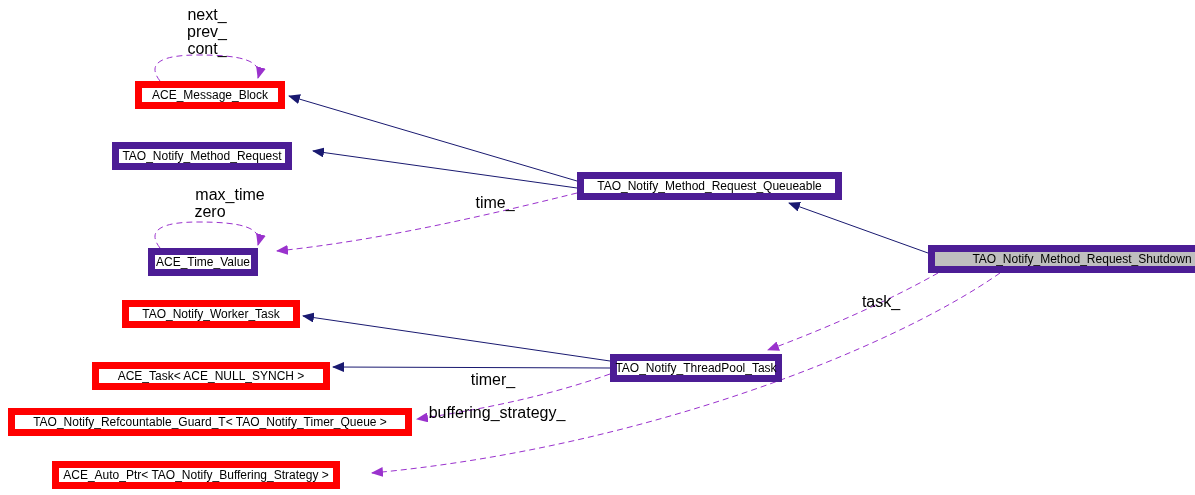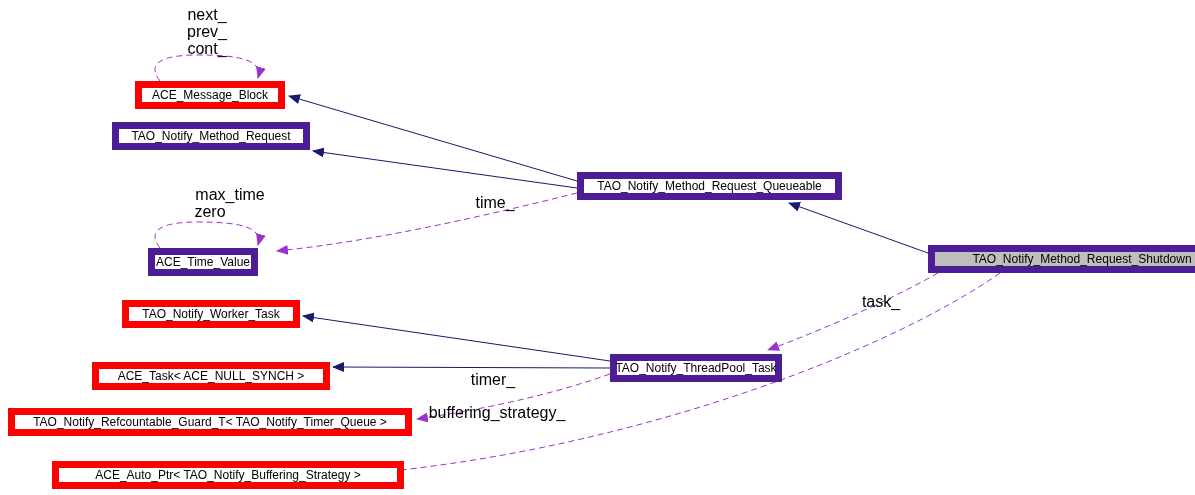--- a/index.html
+++ b/index.html
@@ -75,31 +75,31 @@
 
     <path d="M 610 368 L 333 367" fill="none" stroke="#191970" marker-end="url(#arr-blue)"></path>
 
     <path d="M 610 374 C 545 397, 478 410, 417 419" fill="none" stroke="#9a32cd" stroke-dasharray="6,4" marker-end="url(#arr-purple)"></path>
 
     <path d="M 1000 273 C 890 350, 640 448, 372 473" fill="none" stroke="#9a32cd" stroke-dasharray="6,4" marker-end="url(#arr-purple)"></path>
   </svg>
 
   <div class="node red" style="left:135px; top:81px; width:150px;">ACE_Message_Block</div>
 
-  <div class="node" style="left:112px; top:122px; width:198px;">TAO_Notify_Method_Request</div>
+  <div class="node" style="left:112px; top:142px; width:180px;">TAO_Notify_Method_Request</div>
 
   <div class="node" style="left:148px; top:248px; width:110px;">ACE_Time_Value</div>
 
   <div class="node red" style="left:122px; top:300px; width:178px;">TAO_Notify_Worker_Task</div>
 
   <div class="node red" style="left:92px; top:353px; width:238px;margin-top:9px;">ACE_Task&lt; ACE_NULL_SYNCH &gt;</div>
 
   <div class="node red" style="left:8px; top:408px; width:404px;">TAO_Notify_Refcountable_Guard_T&lt; TAO_Notify_Timer_Queue &gt;</div>
 
-  <div class="node red" style="left:52px; top:461px; width:352px;">ACE_Auto_Ptr&lt; TAO_Notify_Buffering_Strategy &gt;</div>
+  <div class="node red" style="left:52px; top:461px; width:288px;">ACE_Auto_Ptr&lt; TAO_Notify_Buffering_Strategy &gt;</div>
 
   <div class="node" style="left:577px; top:172px; width:265px;">TAO_Notify_Method_Request_Queueable</div>
 
   <div class="node" style="left:610px; top:354px; width:172px;">TAO_Notify_ThreadPool_Task</div>
 
   <div class="node current" style="left:928px; top:245px; width:308px;">TAO_Notify_Method_Request_Shutdown</div>
 
   <span class="edge-label" style="left:207px; top:8px;">next_</span>
   <span class="edge-label" style="left:207px; top:25px;">prev_</span>
   <span class="edge-label" style="left:207px; top:42px;">cont_</span>

